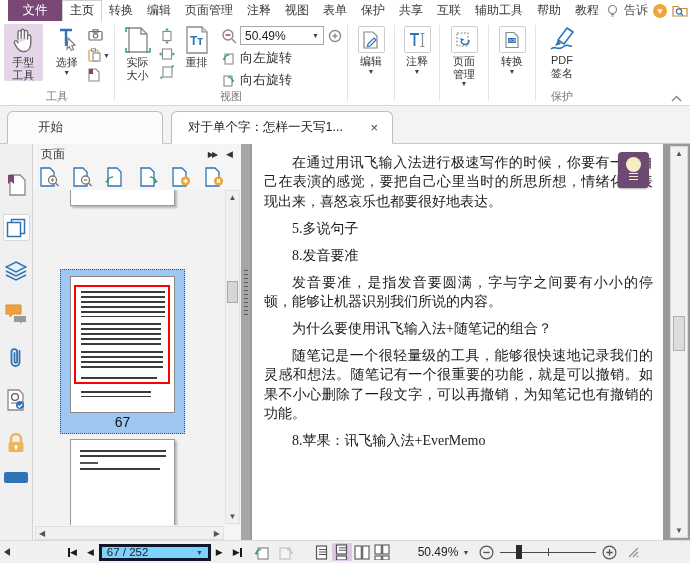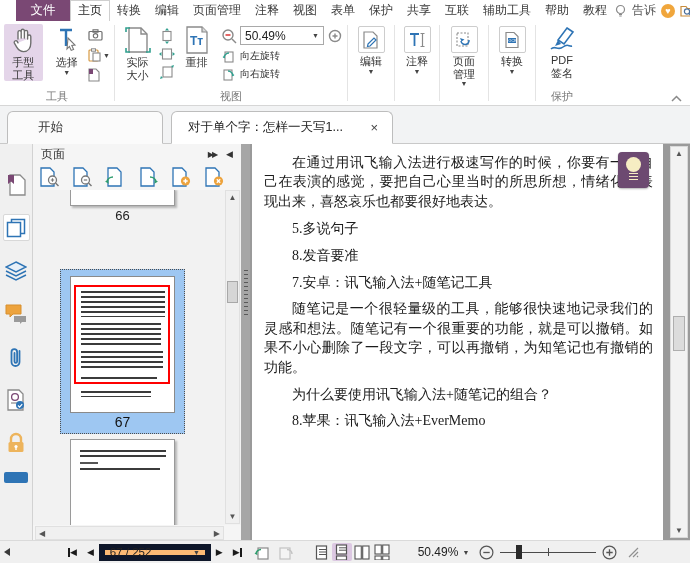--- a/index.html
+++ b/index.html
@@ -2,21 +2,21 @@
 <html><head>
 <meta charset="utf-8">
 <style>
   * { box-sizing: border-box; margin: 0; padding: 0; }
   html,body { width:690px; height:563px; }
   body { font-family:"Liberation Sans","DejaVu Sans",sans-serif; background:#fff; }
   .app { position:relative; width:690px; height:563px; overflow:hidden; background:#fff; font-size:12px; color:#3a3a3a; }
   svg { display:block; }
 
   
-  .menubar { position:absolute; top:0; left:16px; right:0; height:21px; display:flex; align-items:center; background:#fff; }
+  .menubar { position:absolute; top:0; left:8px; right:0; height:21px; display:flex; align-items:center; background:#fff; }
   .file-btn { width:54px; height:21px; background:#7a4874; color:#fff; display:flex; align-items:center; justify-content:center; font-size:12.5px; flex:none; }
   .menu-item { padding:1px 7px 2px; white-space:nowrap; cursor:default; }
   .menu-item.active { background:#fff; border:1px solid #cfcfcf; border-bottom:none; padding:1px 7px 3px; color:#222; }
   .menu-right { margin-left:auto; display:flex; align-items:center; gap:5px; padding-right:2px; }
   .tellme-label { color:#555; white-space:nowrap; overflow:hidden; max-width:26px; }
   .heart-badge { width:14px; height:14px; border-radius:50%; background:#f0a63c; color:#fff; font-size:9px; line-height:14px; text-align:center; }
   .mini-caret { font-size:7px; color:#444; }
 
   
   .ribbon { position:absolute; top:21px; left:0; right:0; height:85px; background:#fff; border-bottom:1px solid #d6d6d6; display:flex; align-items:stretch; }
@@ -27,21 +27,21 @@
   .bigbtn .blabel { font-size:11px; line-height:12.5px; text-align:center; white-space:pre-line; margin-top:2px; }
   .bigbtn.active { background:#e4d5e9; }
   .caret { font-size:7px; color:#444; line-height:6px; margin-top:1px; }
   .smallcol { display:flex; flex-direction:column; justify-content:flex-start; gap:4px; padding-top:3px; margin-left:2px; }
   .smallbtn { display:flex; align-items:center; gap:2px; height:16px; }
   .fitcol { display:flex; flex-direction:column; gap:3px; padding-top:4px; margin:0 3px; }
   .zoomblock { display:flex; flex-direction:column; margin-left:6px; padding-top:2px; }
   .zoomrow { display:flex; align-items:center; gap:3px; }
   .zoom-combo { width:84px; height:19px; border:1px solid #a9a9a9; display:flex; align-items:center; font-size:12px; color:#222; padding:0 4px; background:#fff; }
   .zoom-combo .zv { flex:1; }
-  .rot-row { display:flex; align-items:center; gap:4px; margin-top:4px; font-size:10px; color:#333; }
+  .rot-row { display:flex; align-items:center; gap:4px; margin-top:4px; font-size:13px; color:#333; }
   .iconbox { width:27px; height:27px; border:1px solid #cdcdcd; border-radius:2px; display:flex; align-items:center; justify-content:center; background:#fff; }
   .ribbon-collapse { position:absolute; right:8px; bottom:3px; }
 
   
   .tabbar { position:absolute; top:106px; left:0; right:0; height:38px; background:#f2f3f4; border-bottom:1px solid #c9c9c9; }
   .tab { position:absolute; bottom:-1px; height:33px; display:flex; align-items:center; background:#fbfbfb; border:1px solid #bdbdbd; border-bottom:1px solid #fbfbfb; border-radius:6px 6px 0 0; font-size:12.5px; color:#333; }
   .tab.start { left:7px; width:156px; padding-left:30px;text-align:right; }
   .tab.docactive { left:171px; width:222px; background:#fff; border-bottom-color:#fff; padding:0 10px 0 16px; color:#222; }
   .tab-close { margin-left:auto; color:#444; font-size:13px; padding:0 4px; }
 
@@ -90,21 +90,21 @@
   .bulb-base { width:9px; height:7px; margin:0 auto; background:repeating-linear-gradient(to bottom,#f6edc3 0 1.5px,#6d4a71 1.5px 3px); }
   .docscroll { position:absolute; right:2px; top:2px; bottom:2px; width:18px; background:#f2f2f2; border:1px solid #d9d9d9; }
   .docscroll .arr { position:absolute; left:0; right:0; text-align:center; font-size:8px; color:#555; }
   .docscroll .thumb { position:absolute; left:2px; right:2px; top:169px; height:35px; background:#dcdcdc; border:1px solid #aeaeae; }
 
   
   .statusbar { position:absolute; left:0; right:0; bottom:0; height:23px; background:#f0f0f0; border-top:1px solid #dadada; display:flex; align-items:center; font-size:12px; color:#222; }
   .sb-tri { width:0; height:0; border-top:4px solid transparent; border-bottom:4px solid transparent; border-right:6px solid #3a3a3a; margin-left:4px; }
   .nav-btn { display:flex; align-items:center; color:#1a1a1a; font-size:9px; }
   .nav-btn .bar { width:2px; height:9px; background:#1a1a1a; }
-  .page-combo { width:112px; height:17px; background:#fdba74; border:6px solid #0f172a; display:flex; align-items:center; padding:0 5px; margin:0 5px; font-size:11.5px; }
+  .page-combo { width:112px; height:17px; background:#7dd3fc; border:3px solid #0f172a; display:flex; align-items:center; padding:0 5px; margin:0 5px; font-size:11.5px; }
   .page-combo .pv { flex:1; }
   .layout-btn { width:20px; height:18px; display:flex; align-items:center; justify-content:center; border-radius:2px; }
   .layout-btn.sel { background:#dcc8e2; }
   .zoom-label { display:flex; align-items:center; gap:4px; color:#222; }
   .slider { position:relative; width:96px; height:14px; }
   .slider .track { position:absolute; left:0; right:0; top:6.5px; height:1.5px; background:#4a4a4a; }
   .slider .tick { position:absolute; left:48px; top:3px; width:1px; height:8px; background:#4a4a4a; }
   .slider .knob { position:absolute; left:16px; top:0; width:6px; height:14px; background:#2b2b2b; }
   .grip { margin-left:10px; margin-right:3px; }
 </style>
@@ -473,21 +473,20 @@
         <svg width="22" height="20" viewBox="0 0 22 20">
             <path d="M3 1h9l4 4v14H3z" fill="#fff" stroke="#2e74b5" stroke-width="1.3"></path>
             <circle cx="15.5" cy="14" r="4.6" fill="#eda33d"></circle>
             <path d="M13.8 12.3l3.4 3.4M17.2 12.3l-3.4 3.4" stroke="#fff" stroke-width="1.4"></path>
           </svg>
       </span>
     </div>
 
     <div class="thumb-area">
       <div class="page66"></div>
-      <div class="thumb-label lbl66">66</div>
 
       <div class="sel67">
         <div class="page67">
           <div class="p67lines tlines" style="height:26px"></div>
           <div class="p67lines tlines" style="top:46px;height:22px;width:80px"></div>
           <div class="p67lines tlines" style="top:74px;height:20px;width:82px"></div>
           <div class="p67lines tlines" style="top:100px;height:10px;width:76px"></div>
           <div class="p67lines tlines" style="top:114px;height:6px;width:70px"></div>
           <div class="redbox"></div>
         </div>
@@ -515,23 +514,23 @@
   <div class="splitter">
     <div class="split-handle"></div>
   </div>
 
   <div class="docarea">
     <div class="docpage">
       <div class="doctext">
         <div class="blk">在通过用讯飞输入法进行极速写作的时候，你要有一种自己在表演的感觉，要把自己心里当时的所思所想，情绪化地表现出来，喜怒哀乐也都要很好地表达。</div>
         <div class="blk">5.多说句子</div>
         <div class="blk">8.发音要准</div>
-        <div class="blk">7.安卓：讯飞输入法+随笔记工具</div>
+        <div class="blk">发音要准，是指发音要圆满，字与字之间要有小小的停顿，能够让机器识别我们所说的内容。</div>
+        <div class="blk">为什么要使用讯飞输入法+随笔记的组合？</div>
         <div class="blk">随笔记是一个很轻量级的工具，能够很快速地记录我们的灵感和想法。随笔记有一个很重要的功能，就是可以撤销。如果不小心删除了一段文字，可以再撤销，为知笔记也有撤销的功能。</div>
-        <div class="blk">为什么要使用讯飞输入法+随笔记的组合？</div>
         <div class="blk">8.苹果：讯飞输入法+EverMemo</div>
       </div>
     </div>
     <div class="bulb-btn">
       <div class="bulb"></div>
       <div class="bulb-base"></div>
     </div>
     <div class="docscroll">
       <span class="arr" style="top:2px">▲</span>
       <div class="thumb"></div>

